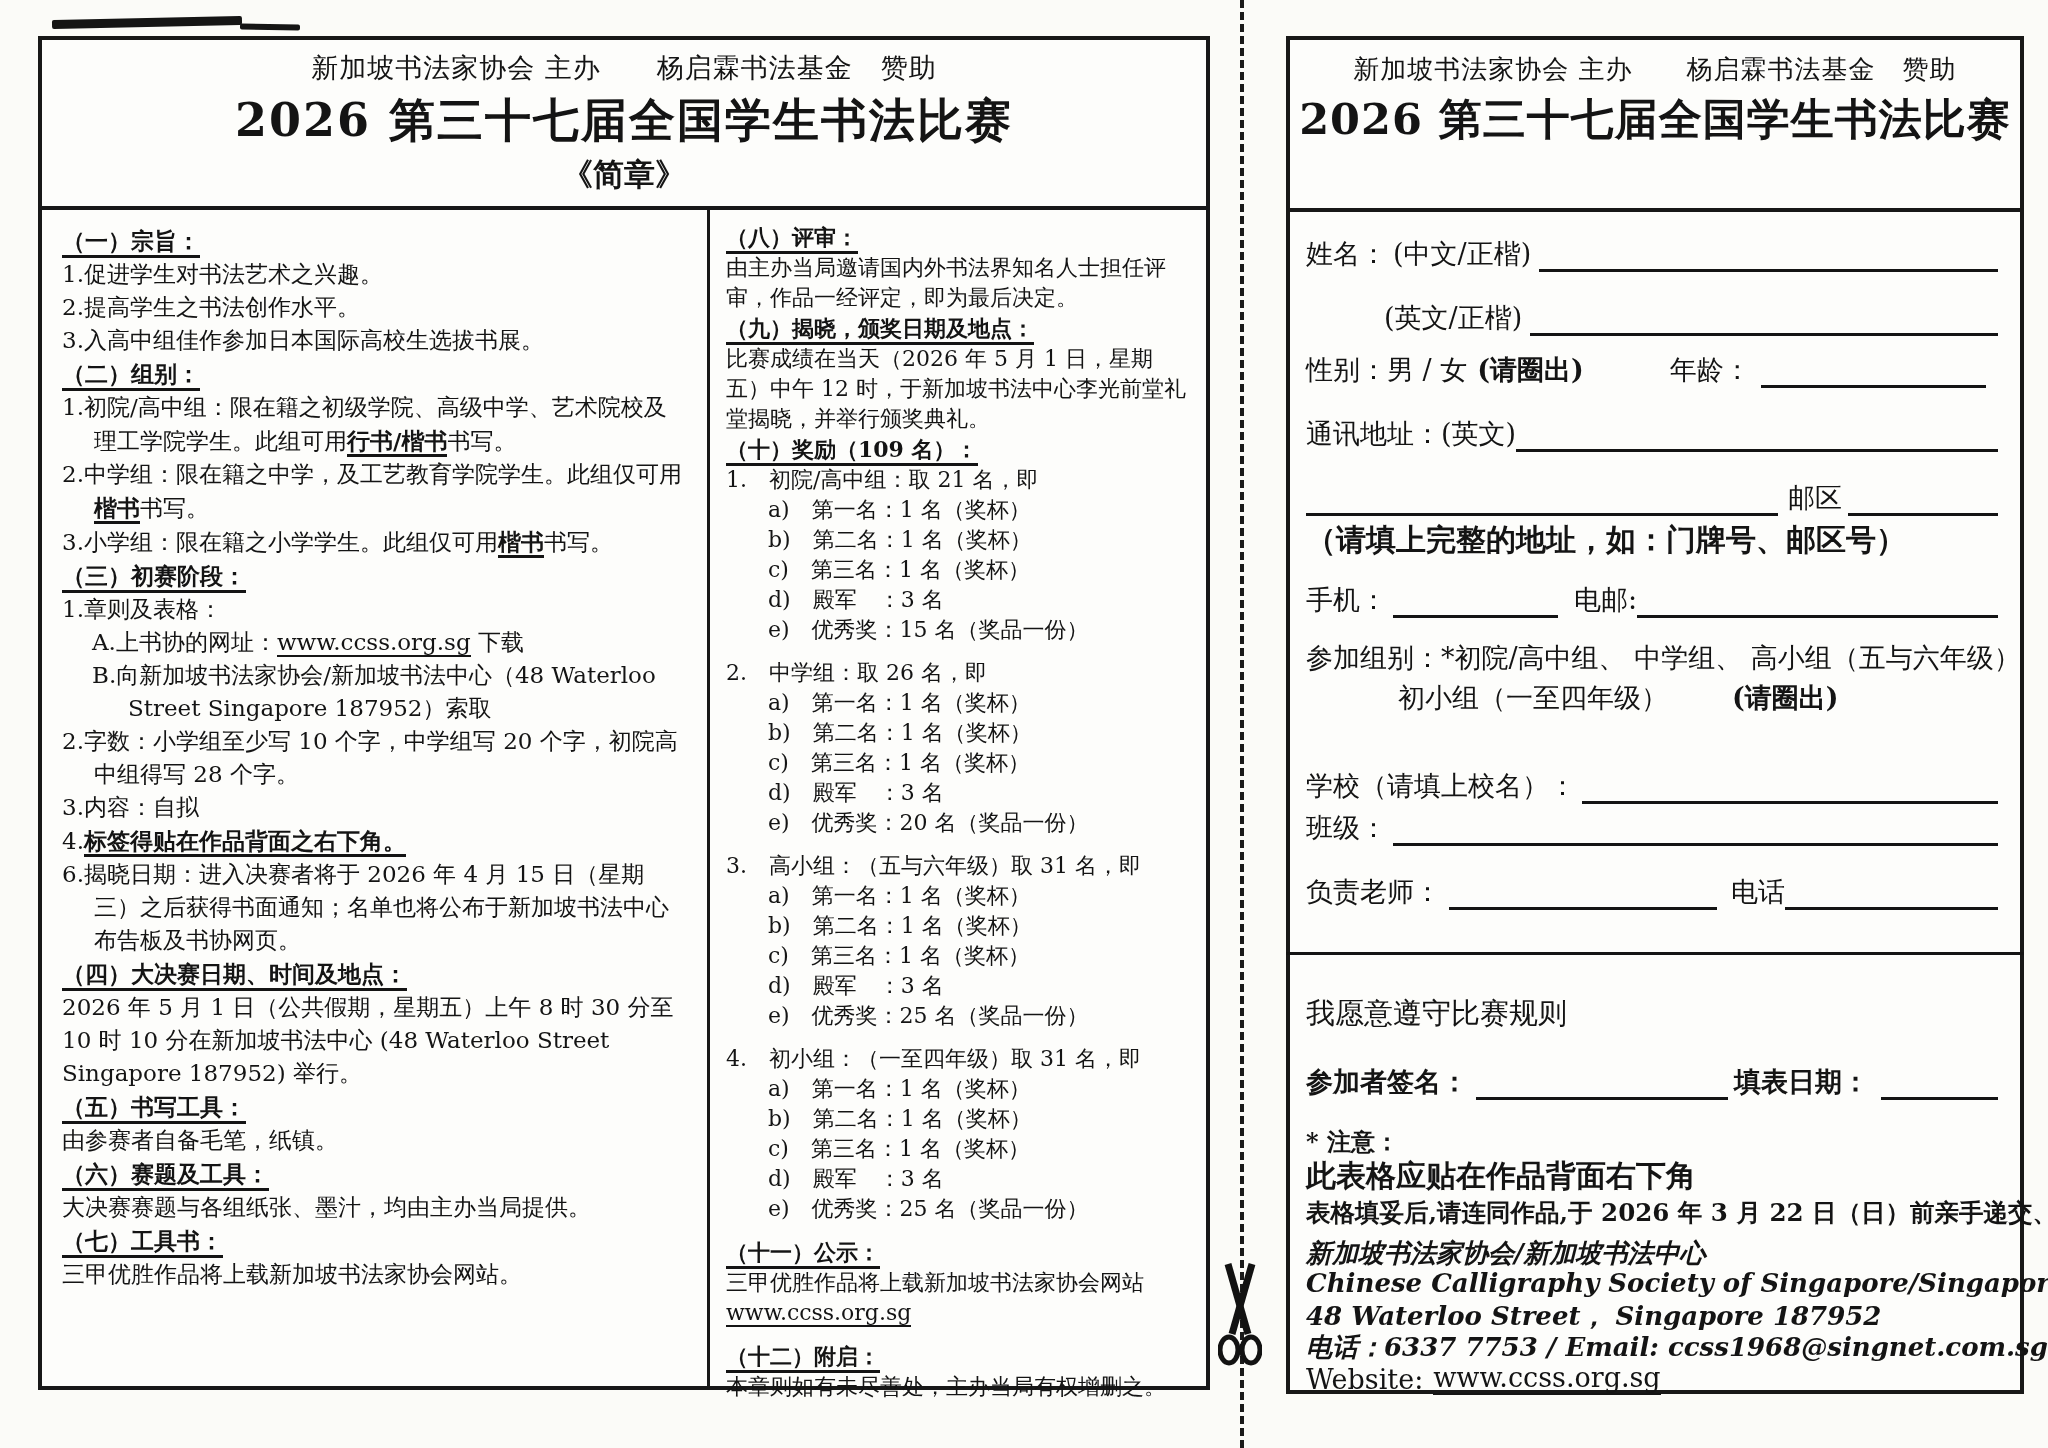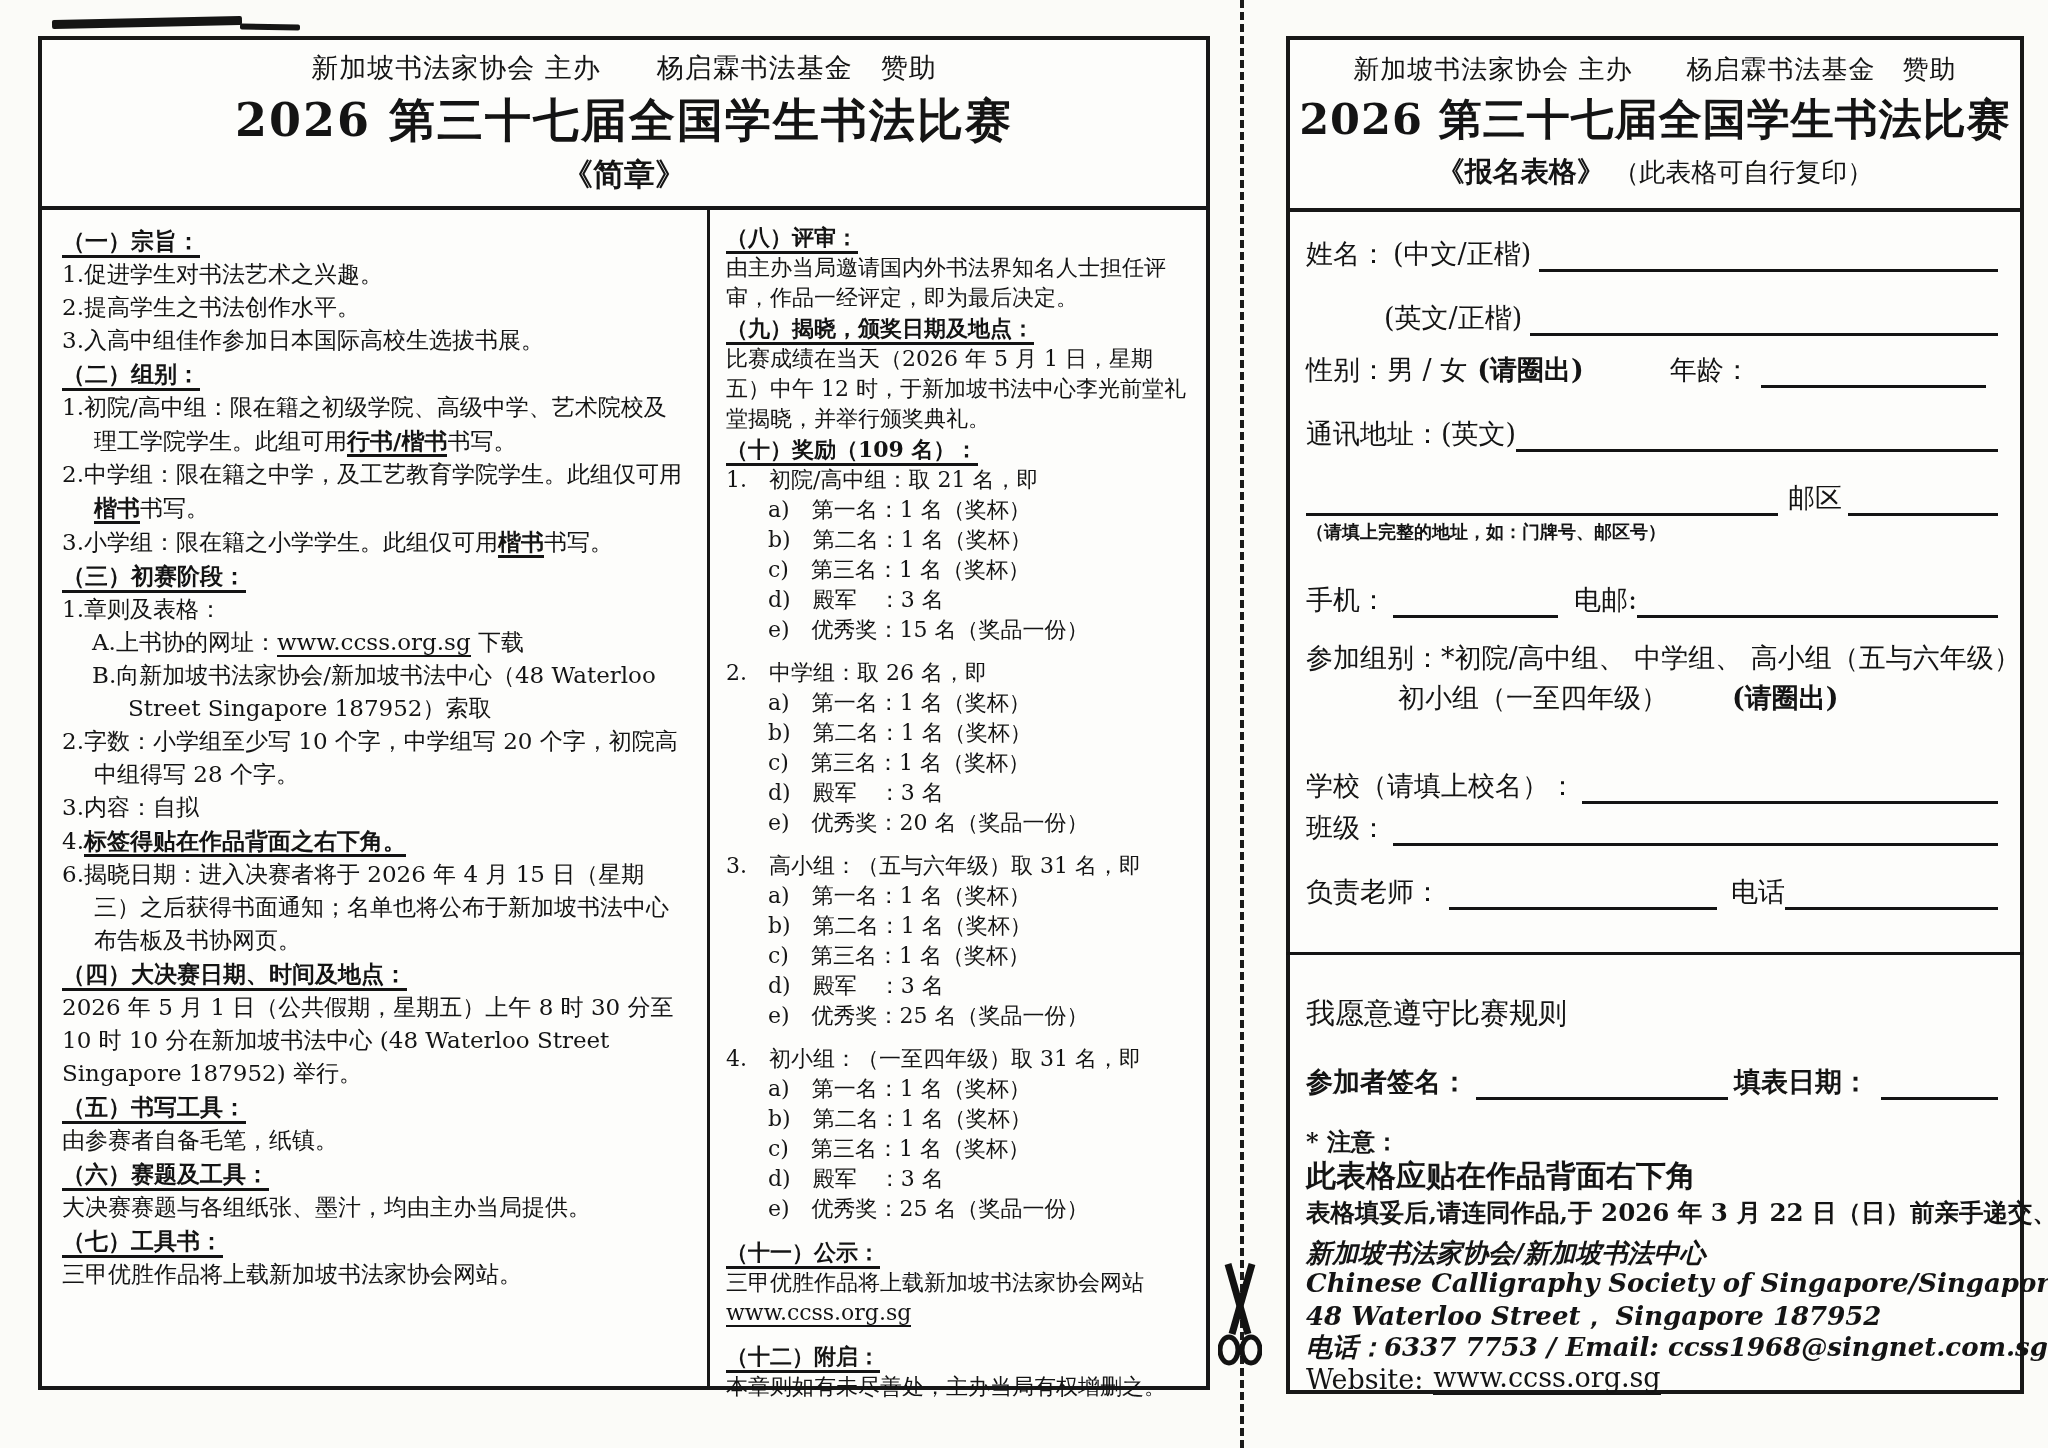--- a/index.html
+++ b/index.html
@@ -148,24 +148,20 @@
       <ellipse cx="11" cy="88" rx="9" ry="13" stroke-width="5"></ellipse>
       <ellipse cx="33" cy="88" rx="9" ry="13" stroke-width="5"></ellipse>
     </g>
   </svg>
 </div>
 
 <div class="form-box">
   <div class="f-header">
     <div class="f-org">新加坡书法家协会 主办　　杨启霖书法基金　赞助</div>
     <div class="f-title">2026 第三十七届全国学生书法比赛</div>
-    <div class="f-sub">
-      <span class="bold">《报名表格》</span>
-      <span>（此表格可自行复印）</span>
-    </div>
   </div>
   <div class="f-rule"></div>
 
   <div class="f-body">
 
     <div class="f-row" style="top:28px;">
       <span>姓名：</span>
       <span style="margin-left:6px;">(中文/正楷)</span>
       <span class="blank grow" style="margin-left:8px;"></span>
     </div>
@@ -186,21 +182,21 @@
       <span>通讯地址：(英文)</span>
       <span class="blank grow"></span>
     </div>
 
     <div class="f-row" style="top:272px;">
       <span class="blank grow"></span>
       <span style="margin:0 6px 0 10px;">邮区</span>
       <span class="blank" style="width:150px;"></span>
     </div>
 
-    <div class="f-row f-bold" style="top:312px;font-size:18px;">
+    <div class="f-row f-bold" style="top:312px;font-size:30px;">
       <span>（请填上完整的地址，如：门牌号、邮区号）</span>
     </div>
 
     <div class="f-row" style="top:374px;">
       <span>手机：</span>
       <span class="blank" style="width:165px;margin-left:6px;"></span>
       <span style="margin-left:16px;">电邮:</span>
       <span class="blank grow"></span>
     </div>
 

